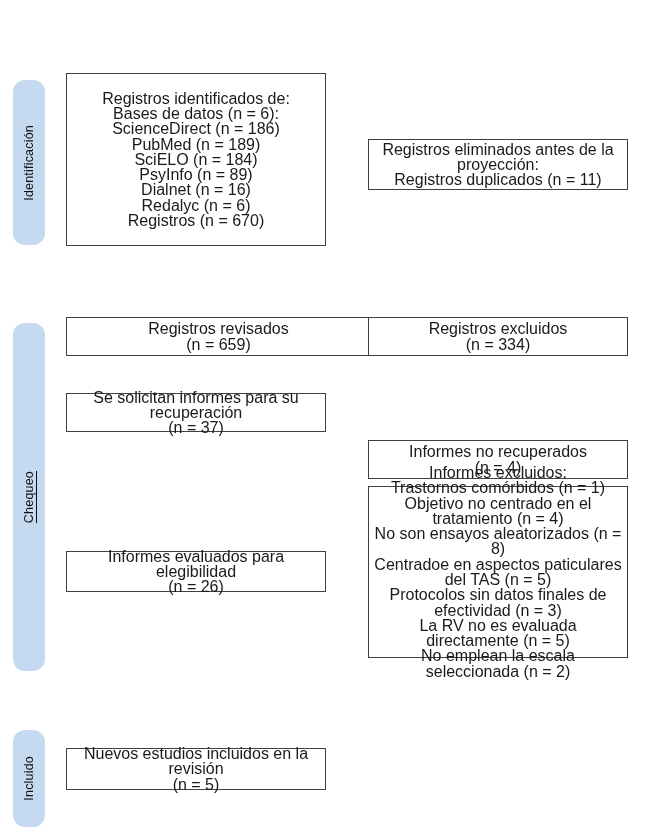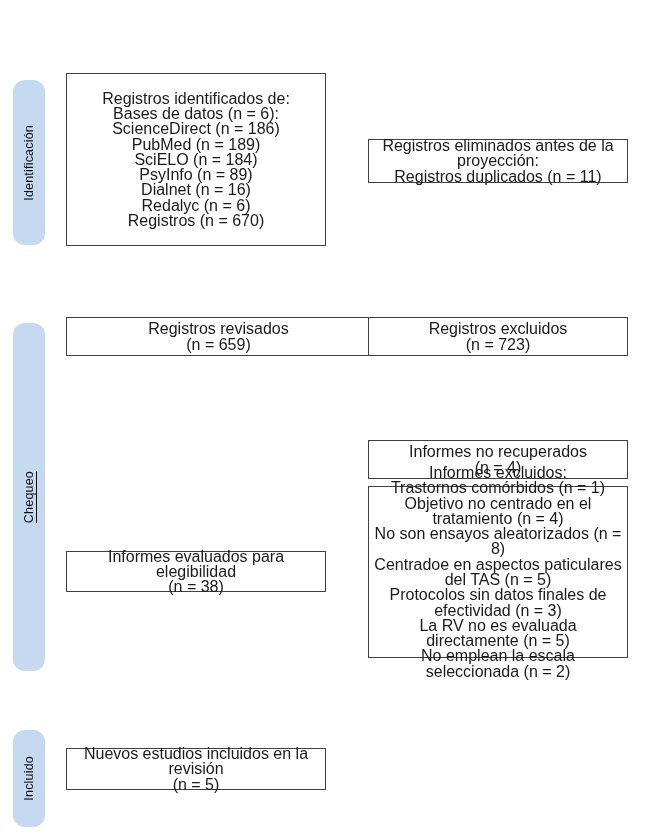--- a/index.html
+++ b/index.html
@@ -59,21 +59,21 @@
     border:1.5px solid var(--box-border);
     display:flex; align-items:center; justify-content:center;
     text-align:center;
     font-size:16px;
     line-height:15.3px;
     white-space:pre-line;
     padding:2px 4px;
     box-sizing:border-box;
   }
   .box-identified    { left:66px;  top:73px;  width:260px; height:173px; }
-  .box-removed       { left:368px; top:139px; width:260px; height:44px;  }
+  .box-removed       { left:368px; top:139px; width:260px; height:51px;  }
   .box-reviewed      { left:66px;  top:317px; width:305px; height:39px;  }
   .box-excluded      { left:368px; top:317px; width:260px; height:39px;  }
   .box-sought        { left:66px;  top:393px; width:260px; height:39px;  }
   .box-not-retrieved { left:368px; top:393px; width:260px; height:39px;margin-top:47px;  }
   .box-excl-reasons  { left:368px; top:486px; width:260px; height:172px; }
   .box-assessed      { left:66px;  top:551px; width:260px; height:41px;  }
   .box-included      { left:66px;  top:748px; width:260px; height:42px;  }
 </style>
 </head>
 <body>
@@ -103,37 +103,39 @@
 Redalyc (n = 6)
 Registros (n = 670)</div>
 
   <div class="flow-box box-removed">Registros eliminados antes de la proyección:
 Registros duplicados (n = 11)</div>
 
   <div class="flow-box box-reviewed">Registros revisados
 (n = 659)</div>
 
   <div class="flow-box box-excluded">Registros excluidos
-(n = 723)</div>
+(n = 334)</div>
 
+  <div class="flow-box box-sought">Se solicitan informes para su recuperación
+(n = 37)</div>
 
   <div class="flow-box box-not-retrieved">Informes no recuperados
 (n = 4)</div>
 
   <div class="flow-box box-excl-reasons">Informes excluidos:
 Trastornos comórbidos (n = 1)
 Objetivo no centrado en el
 tratamiento (n = 4)
 No son ensayos aleatorizados (n = 8)
 Centradoe en aspectos paticulares
 del TAS (n = 5)
 Protocolos sin datos finales de
 efectividad (n = 3)
 La RV no es evaluada directamente (n = 5)
 No emplean la escala seleccionada (n = 2)</div>
 
   <div class="flow-box box-assessed">Informes evaluados para elegibilidad
-(n = 38)</div>
+(n = 26)</div>
 
   <div class="flow-box box-included">Nuevos estudios incluidos en la revisión
 (n = 5)</div>
 
 </div>
 
 </body></html>

